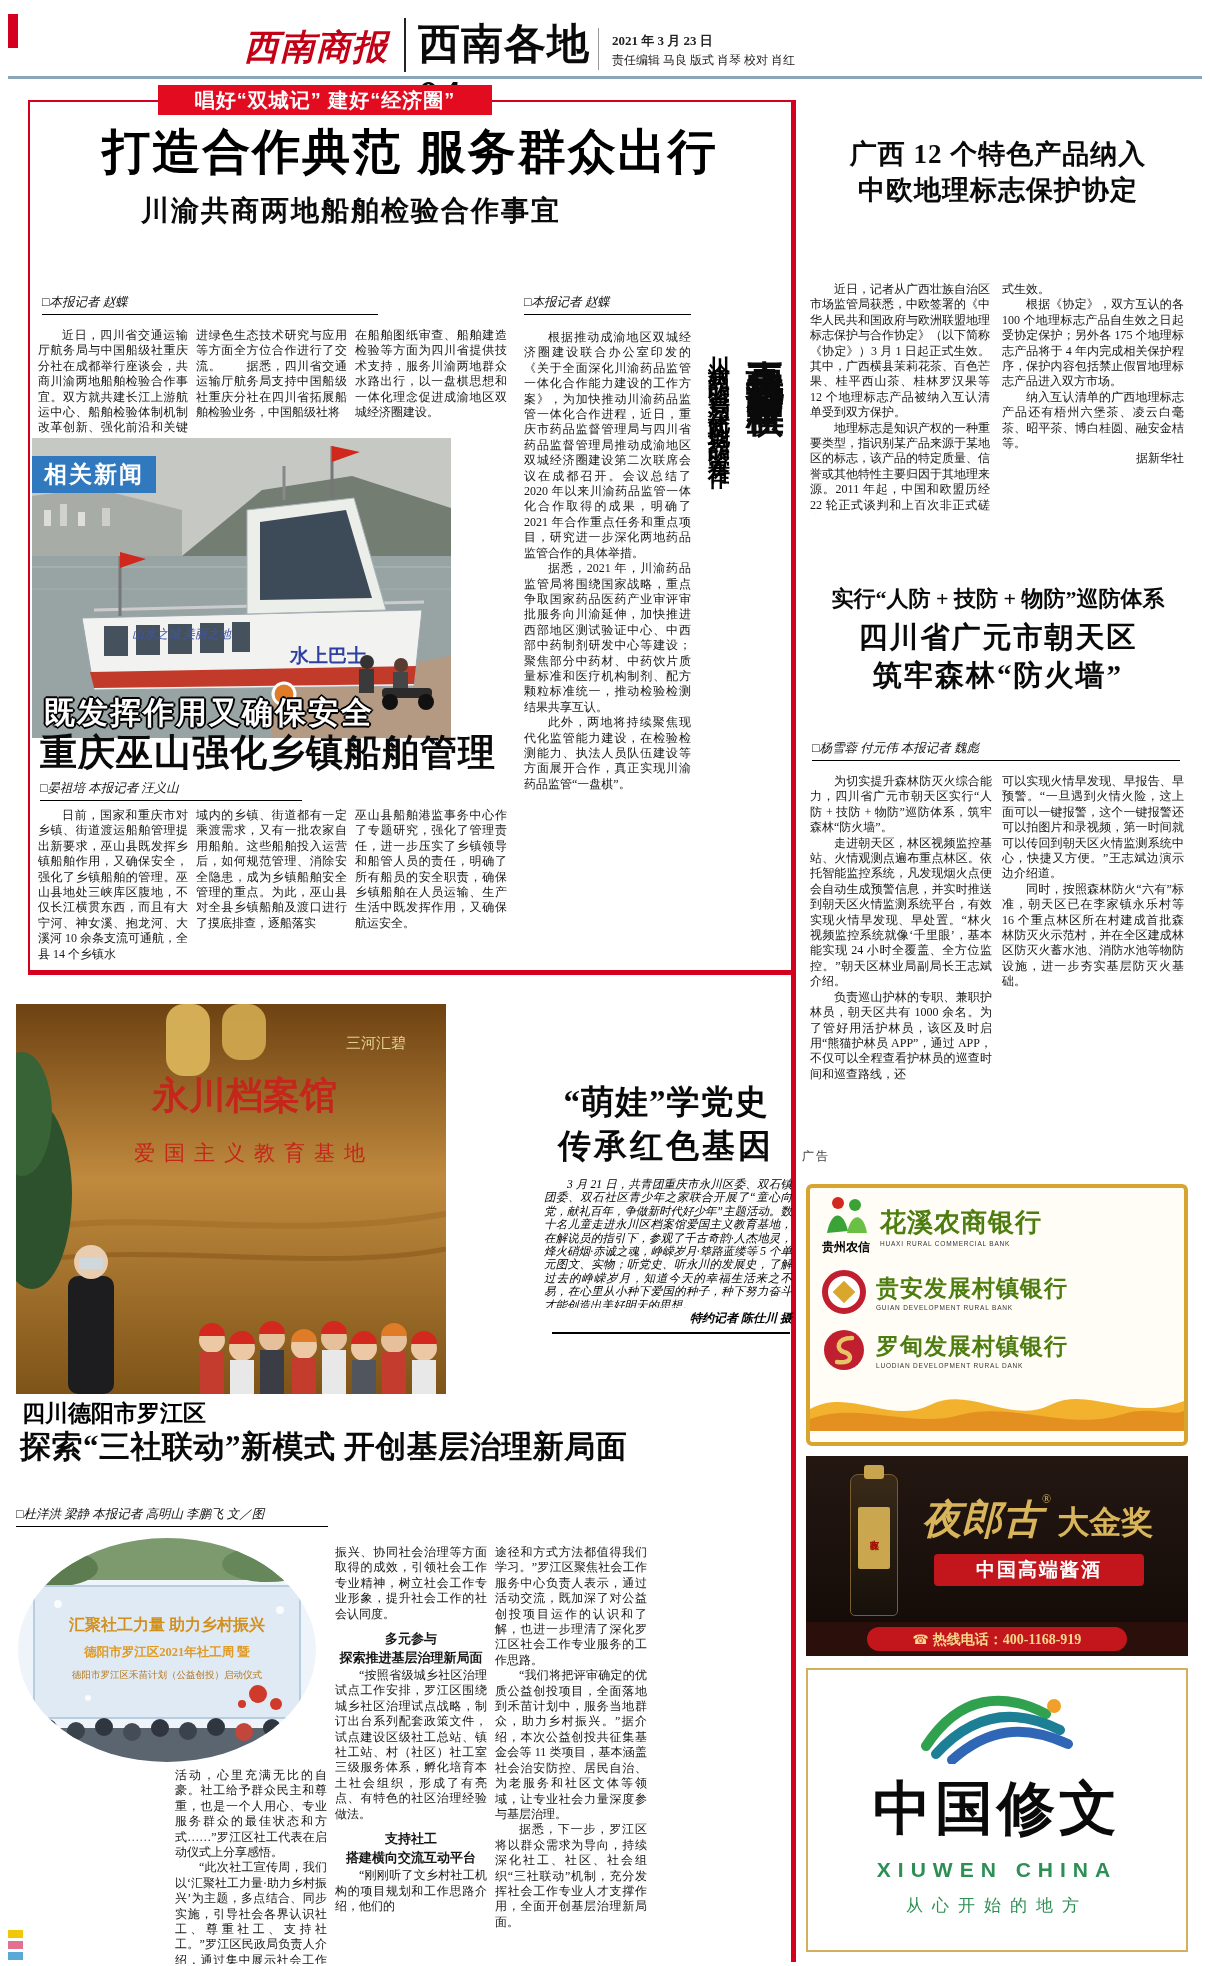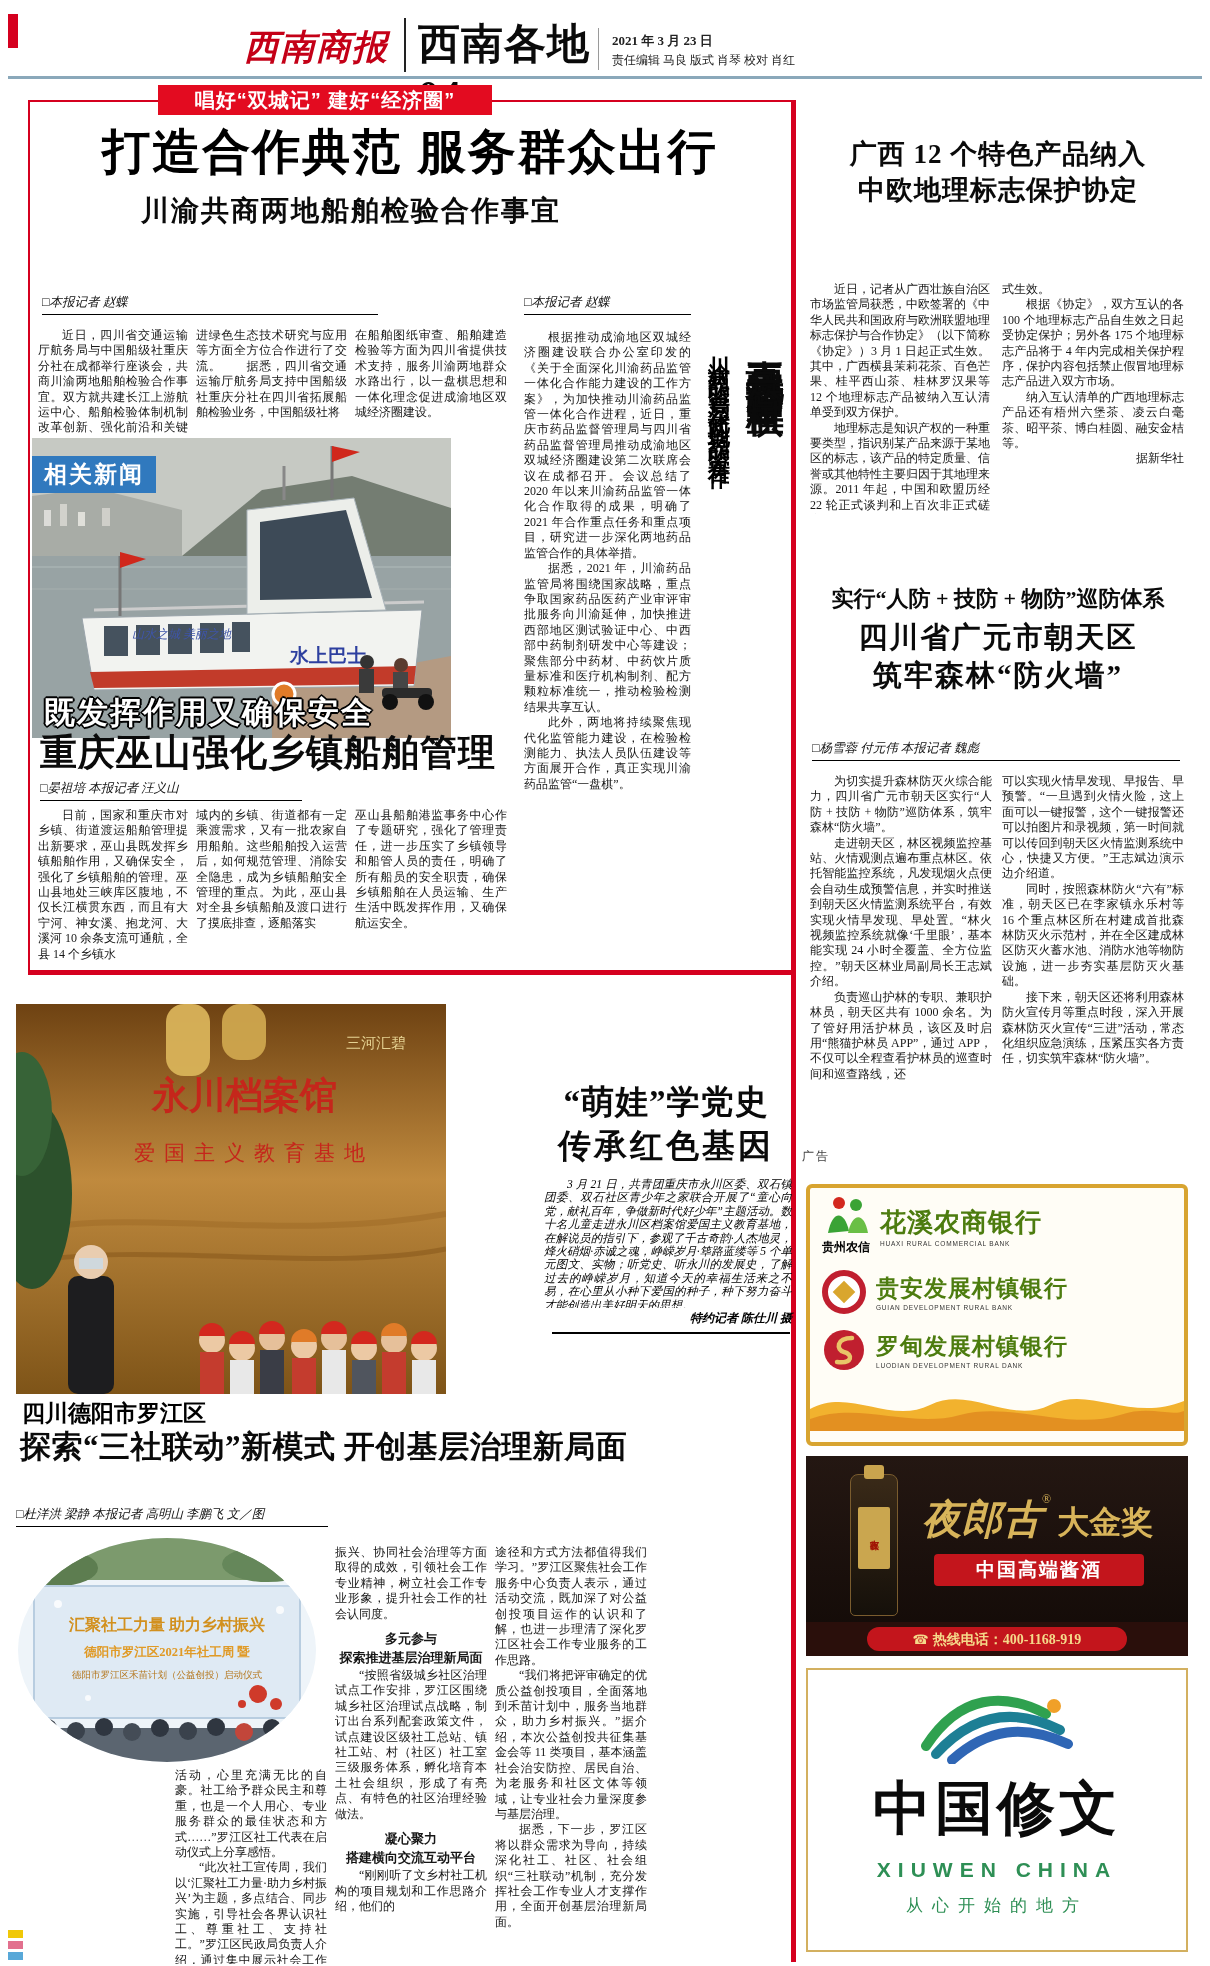--- a/index.html
+++ b/index.html
@@ -144,21 +144,20 @@
   <div class="abs hl ctr" style="left:806px;top:656px;width:384px;font-size:29px;letter-spacing:2px;">筑牢森林“防火墙”</div>
   <div class="abs byline" style="left:812px;top:740px;width:368px;">□杨雪蓉 付元伟 本报记者 魏彪</div>
   <div class="abs colbody" style="left:810px;top:774px;width:182px;height:380px;">
     <p class="para">为切实提升森林防灭火综合能力，四川省广元市朝天区实行“人防 + 技防 + 物防”巡防体系，筑牢森林“防火墙”。</p>
     <p class="para">走进朝天区，林区视频监控基站、火情观测点遍布重点林区。依托智能监控系统，凡发现烟火点便会自动生成预警信息，并实时推送到朝天区火情监测系统平台，有效实现火情早发现、早处置。“林火视频监控系统就像‘千里眼’，基本能实现 24 小时全覆盖、全方位监控。”朝天区林业局副局长王志斌介绍。</p>
     <p class="para">负责巡山护林的专职、兼职护林员，朝天区共有 1000 余名。为了管好用活护林员，该区及时启用“熊猫护林员 APP”，通过 APP，不仅可以全程查看护林员的巡查时间和巡查路线，还</p>
   </div>
   <div class="abs colbody" style="left:1002px;top:774px;width:182px;height:380px;">
     <p class="para0">可以实现火情早发现、早报告、早预警。“一旦遇到火情火险，这上面可以一键报警，这个一键报警还可以拍图片和录视频，第一时间就可以传回到朝天区火情监测系统中心，快捷又方便。”王志斌边演示边介绍道。</p>
     <p class="para">同时，按照森林防火“六有”标准，朝天区已在李家镇永乐村等 16 个重点林区所在村建成首批森林防灭火示范村，并在全区建成林区防灭火蓄水池、消防水池等物防设施，进一步夯实基层防灭火基础。</p>
-    <p class="para">接下来，朝天区还将利用森林防火宣传月等重点时段，深入开展森林防灭火宣传“三进”活动，常态化组织应急演练，压紧压实各方责任，切实筑牢森林“防火墙”。</p>
   </div>
 
   <div class="abs" style="left:16px;top:1004px;width:430px;height:390px;overflow:hidden;">
     <svg width="430" height="390" viewBox="0 0 430 390">
       <defs>
         <linearGradient id="bronze" x1="0" y1="0" x2="0" y2="1">
           <stop offset="0" stop-color="#6e4212"></stop>
             <stop offset="0.45" stop-color="#c08a3e"></stop>
             <stop offset="1" stop-color="#7e5418"></stop>
         </linearGradient>
@@ -248,35 +247,35 @@
 
   <div class="abs colbody" style="left:175px;top:1768px;width:152px;height:196px;">
     <p class="para0">活动，心里充满无比的自豪。社工给予群众民主和尊重，也是一个人用心、专业服务群众的最佳状态和方式……”罗江区社工代表在启动仪式上分享感悟。</p>
     <p class="para">“此次社工宣传周，我们以‘汇聚社工力量·助力乡村振兴’为主题，多点结合、同步实施，引导社会各界认识社工、尊重社工、支持社工。”罗江区民政局负责人介绍，通过集中展示社会工作在服务脱贫攻坚、参与志愿服务、助力乡村</p>
   </div>
   <div class="abs colbody" style="left:335px;top:1545px;width:152px;height:420px;">
     <p class="para0">振兴、协同社会治理等方面取得的成效，引领社会工作专业精神，树立社会工作专业形象，提升社会工作的社会认同度。</p>
     <p class="subhead">多元参与</p>
     <p class="subhead" style="margin-top:0;">探索推进基层治理新局面</p>
     <p class="para">“按照省级城乡社区治理试点工作安排，罗江区围绕城乡社区治理试点战略，制订出台系列配套政策文件，试点建设区级社工总站、镇社工站、村（社区）社工室三级服务体系，孵化培育本土社会组织，形成了有亮点、有特色的社区治理经验做法。</p>
-    <p class="subhead">凝心聚力</p>
+    <p class="subhead">支持社工</p>
     <p class="subhead" style="margin-top:0;">搭建横向交流互动平台</p>
     <p class="para">“刚刚听了文乡村社工机构的项目规划和工作思路介绍，他们的</p>
   </div>
   <div class="abs colbody" style="left:495px;top:1545px;width:152px;height:420px;">
     <p class="para0">途径和方式方法都值得我们学习。”罗江区聚焦社会工作服务中心负责人表示，通过活动交流，既加深了对公益创投项目运作的认识和了解，也进一步理清了深化罗江区社会工作专业服务的工作思路。</p>
     <p class="para">“我们将把评审确定的优质公益创投项目，全面落地到禾苗计划中，服务当地群众，助力乡村振兴。”据介绍，本次公益创投共征集基金会等 11 类项目，基本涵盖社会治安防控、居民自治、为老服务和社区文体等领域，让专业社会力量深度参与基层治理。</p>
     <p class="para">据悉，下一步，罗江区将以群众需求为导向，持续深化社工、社区、社会组织“三社联动”机制，充分发挥社会工作专业人才支撑作用，全面开创基层治理新局面。</p>
   </div>
 
   <div class="abs" style="left:802px;top:1148px;font-size:12px;color:#444;letter-spacing:2px;">广告</div>
 
   <div class="abs adbox" style="left:806px;top:1184px;width:382px;height:262px;border:4px solid #d8a430;border-radius:6px;background:#fffdf6;overflow:hidden;">
     <div class="bankrow">
-      <div style="text-align:right;">
+      <div style="text-align:center;">
         <svg width="46" height="40" viewBox="0 0 46 40">
           <circle cx="15" cy="8" r="6" fill="#d3281e"></circle>
           <path d="M4,38 C8,16 20,14 25,36 Z" fill="#3aa335"></path>
           <circle cx="32" cy="10" r="6" fill="#3aa335"></circle>
           <path d="M24,38 C28,18 40,16 44,38 Z" fill="#6abf45"></path>
         </svg>
         <div style="font-size:12px;font-weight:900;">贵州农信</div>
       </div>
       <div>
         <div class="bankcn" style="font-size:26px;">花溪农商银行</div>

